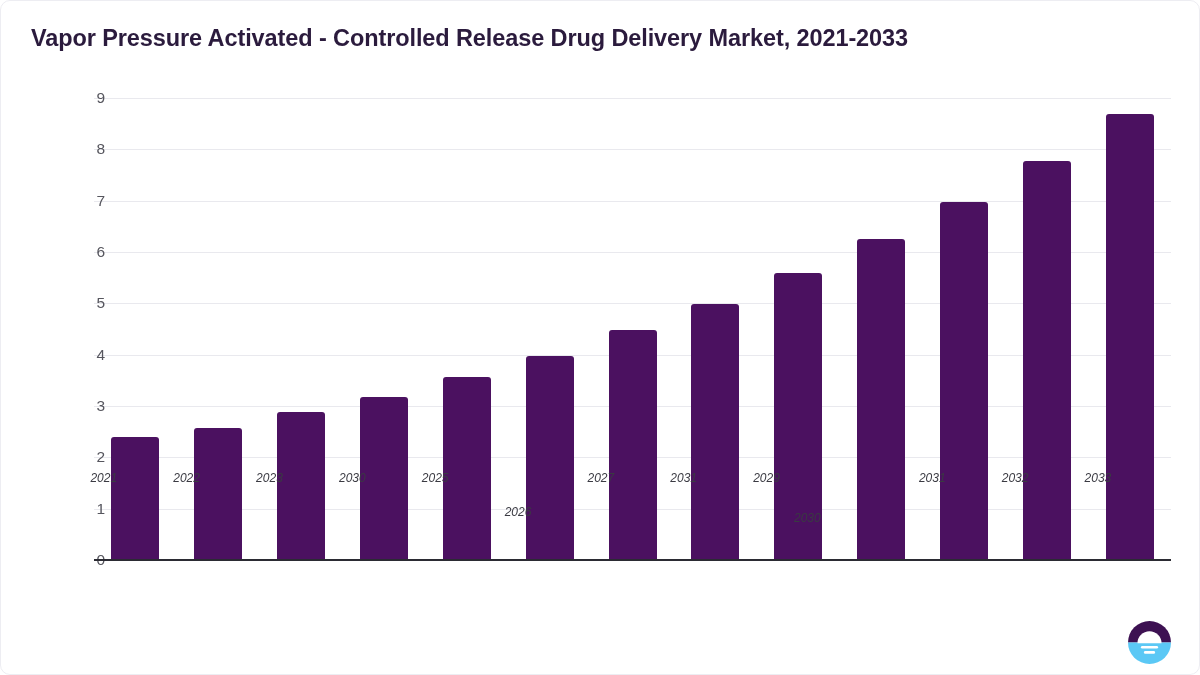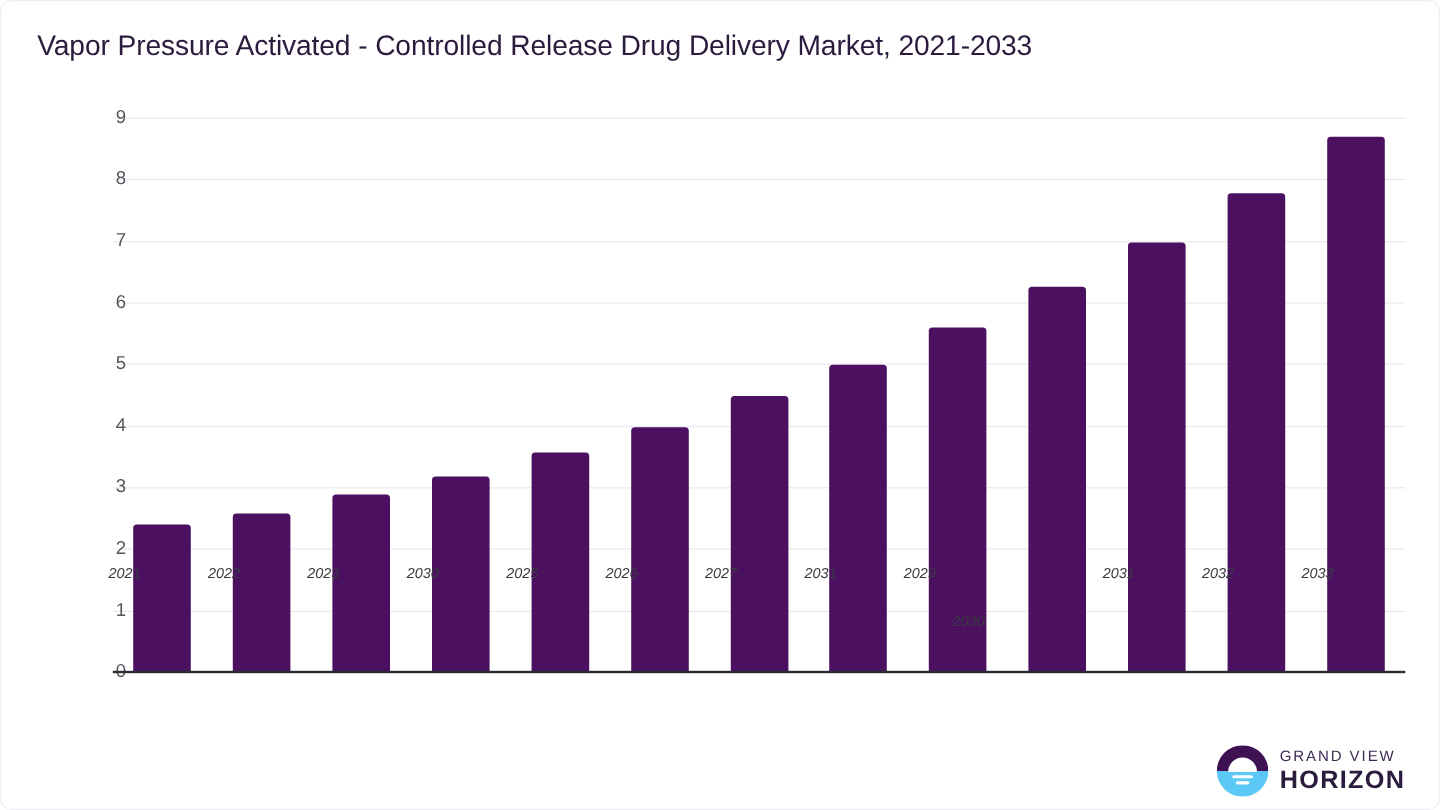--- a/index.html
+++ b/index.html
@@ -21,21 +21,21 @@
     overflow: hidden;
   }
 
   
   #chart-title {
     position: absolute;
     left: 30px;
     top: 24px;
     width: 1140px;
     font-size: 23.5px;
-    font-weight: normal;
+    font-weight: bold;
     color: #2b1b3d;
     letter-spacing: -0.1px;
     white-space: nowrap;
   }
 
   
   #plot-area {
     position: absolute;
     left: 93px;
     top: 97px;
@@ -182,21 +182,21 @@
       <div class="y-tick-label" style="top: 148.333px;">8</div>
       <div class="y-tick-label" style="top: 97px;">9</div>
     </div>
   <div id="x-axis-line"></div>
   <div id="x-axis">
       <div class="x-tick-label" style="left: 89.4231px;">2021</div>
       <div class="x-tick-label" style="left: 172.269px;">2022</div>
       <div class="x-tick-label" style="left: 255.115px;">2023</div>
       <div class="x-tick-label" style="left: 337.962px;">2030</div>
       <div class="x-tick-label" style="left: 420.808px;">2025</div>
-      <div class="x-tick-label" style="left: 503.654px;">2026</div>
+      <div class="x-tick-label" style="left: 503.654px; margin-top: 34px;">2026</div>
       <div class="x-tick-label" style="left: 586.5px;">2027</div>
       <div class="x-tick-label" style="left: 669.346px;">2031</div>
       <div class="x-tick-label" style="left: 752.192px;">2029</div>
       <div class="x-tick-label" style="left: 793px; margin-top: 40px;">2030</div>
       <div class="x-tick-label" style="left: 917.885px;">2031</div>
       <div class="x-tick-label" style="left: 1000.73px;">2032</div>
       <div class="x-tick-label" style="left: 1083.58px;">2033</div>
     </div>
 
 
@@ -208,19 +208,15 @@
           </clipPath>
       </defs>
       <g clip-path="url(#circ)">
         <rect x="0" y="0" width="100" height="50" fill="#3d1152"></rect>
         <rect x="0" y="50" width="100" height="50" fill="#5bc8f5"></rect>
         <path d="M22 52 A28 28 0 0 1 78 52 Z" fill="#ffffff"></path>
         <rect x="30" y="58" width="40" height="6" rx="3" fill="#ffffff"></rect>
         <rect x="37" y="70" width="26" height="6" rx="3" fill="#ffffff"></rect>
       </g>
     </svg>
-    <div id="logo-text">
-      <div id="logo-line1">GRAND VIEW</div>
-      <div id="logo-line2">HORIZON</div>
-    </div>
   </div>
 
 </div>
 
 </body></html>

